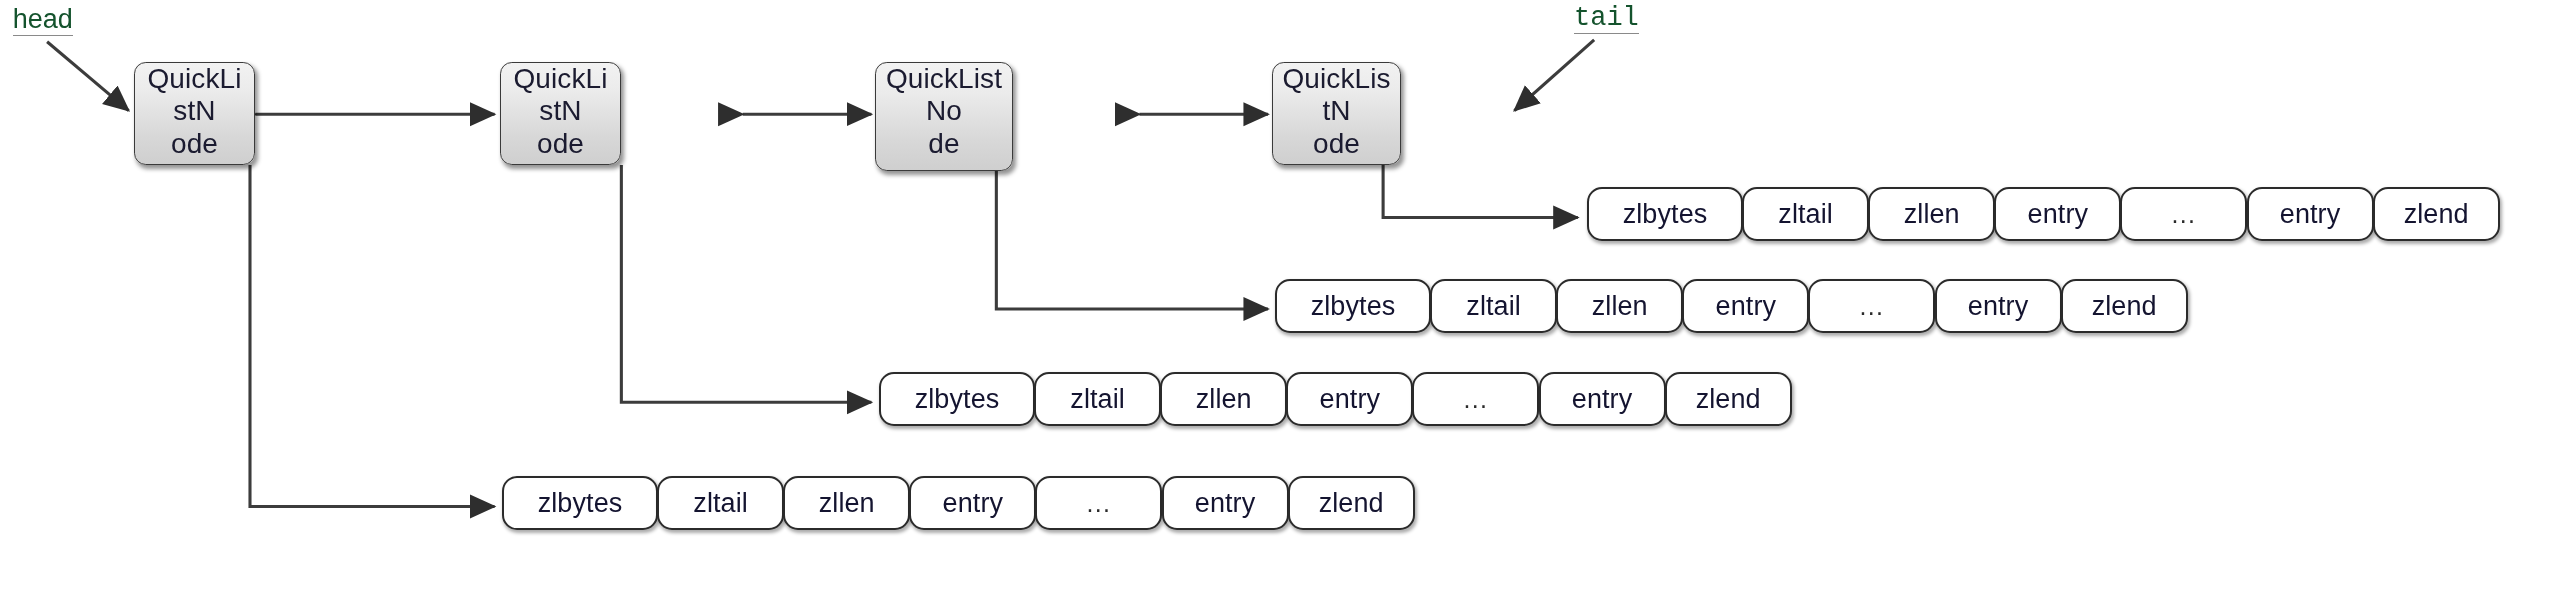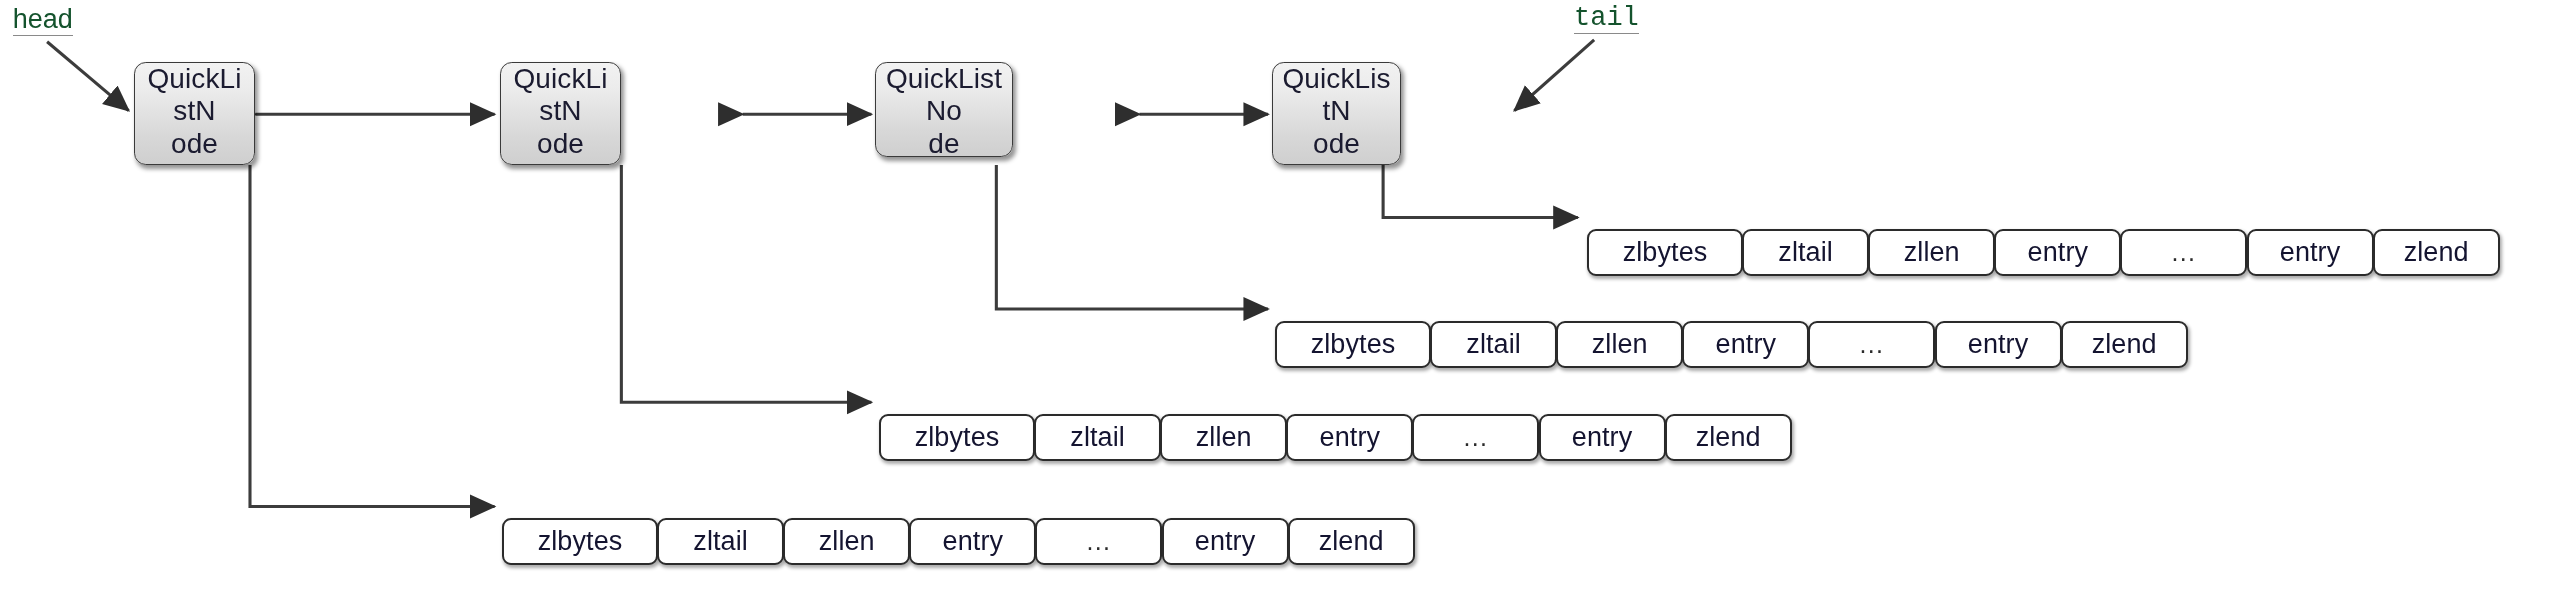--- a/index.html
+++ b/index.html
@@ -48,33 +48,32 @@
   }
 
   
   .zrow {
     position: absolute;
     display: flex;
     align-items: stretch;
   }
   .zcell {
     box-sizing: border-box;
-    height: 47px;
+    height: 54px;
     border: 2.4px solid #2b2b2b;
-    border-radius: 9px;
+    border-radius: 15px;
     background: #ffffff;
     box-shadow: 1.8px 2.7px 3.6px rgba(0,0,0,0.33);
     display: flex;
     align-items: center;
     justify-content: center;
     color: #141430;
     font-size: 27px;
     letter-spacing: 0.1px;
     margin-right: -0.9px;
-    margin-top: 42px;
   }
   .zcell.ellipsis {
     color: #2a2a2a;
     font-size: 25px;
     letter-spacing: 1.4px;
   }
 
   
   .ptr-label {
     position: absolute;
@@ -129,21 +128,21 @@
       <span>QuickListN</span><br><span>ode</span>
     </span>
   </div>
 
   <div class="node" style="left:500px; top:62px; width:121px; height:103px;">
     <span>
       <span>QuickListN</span><br><span>ode</span>
     </span>
   </div>
 
-  <div class="node" style="left:875px; top:62px; width:138px; height:95px;">
+  <div class="node" style="left:875px; top:62px; width:138px; height:109px;">
     <span>
       <span>QuickListNo</span><br><span>de</span>
     </span>
   </div>
 
   <div class="node" style="left:1272px; top:62px; width:129px; height:103px;">
     <span>
       <span>QuickListN</span><br><span>ode</span>
     </span>
   </div>

